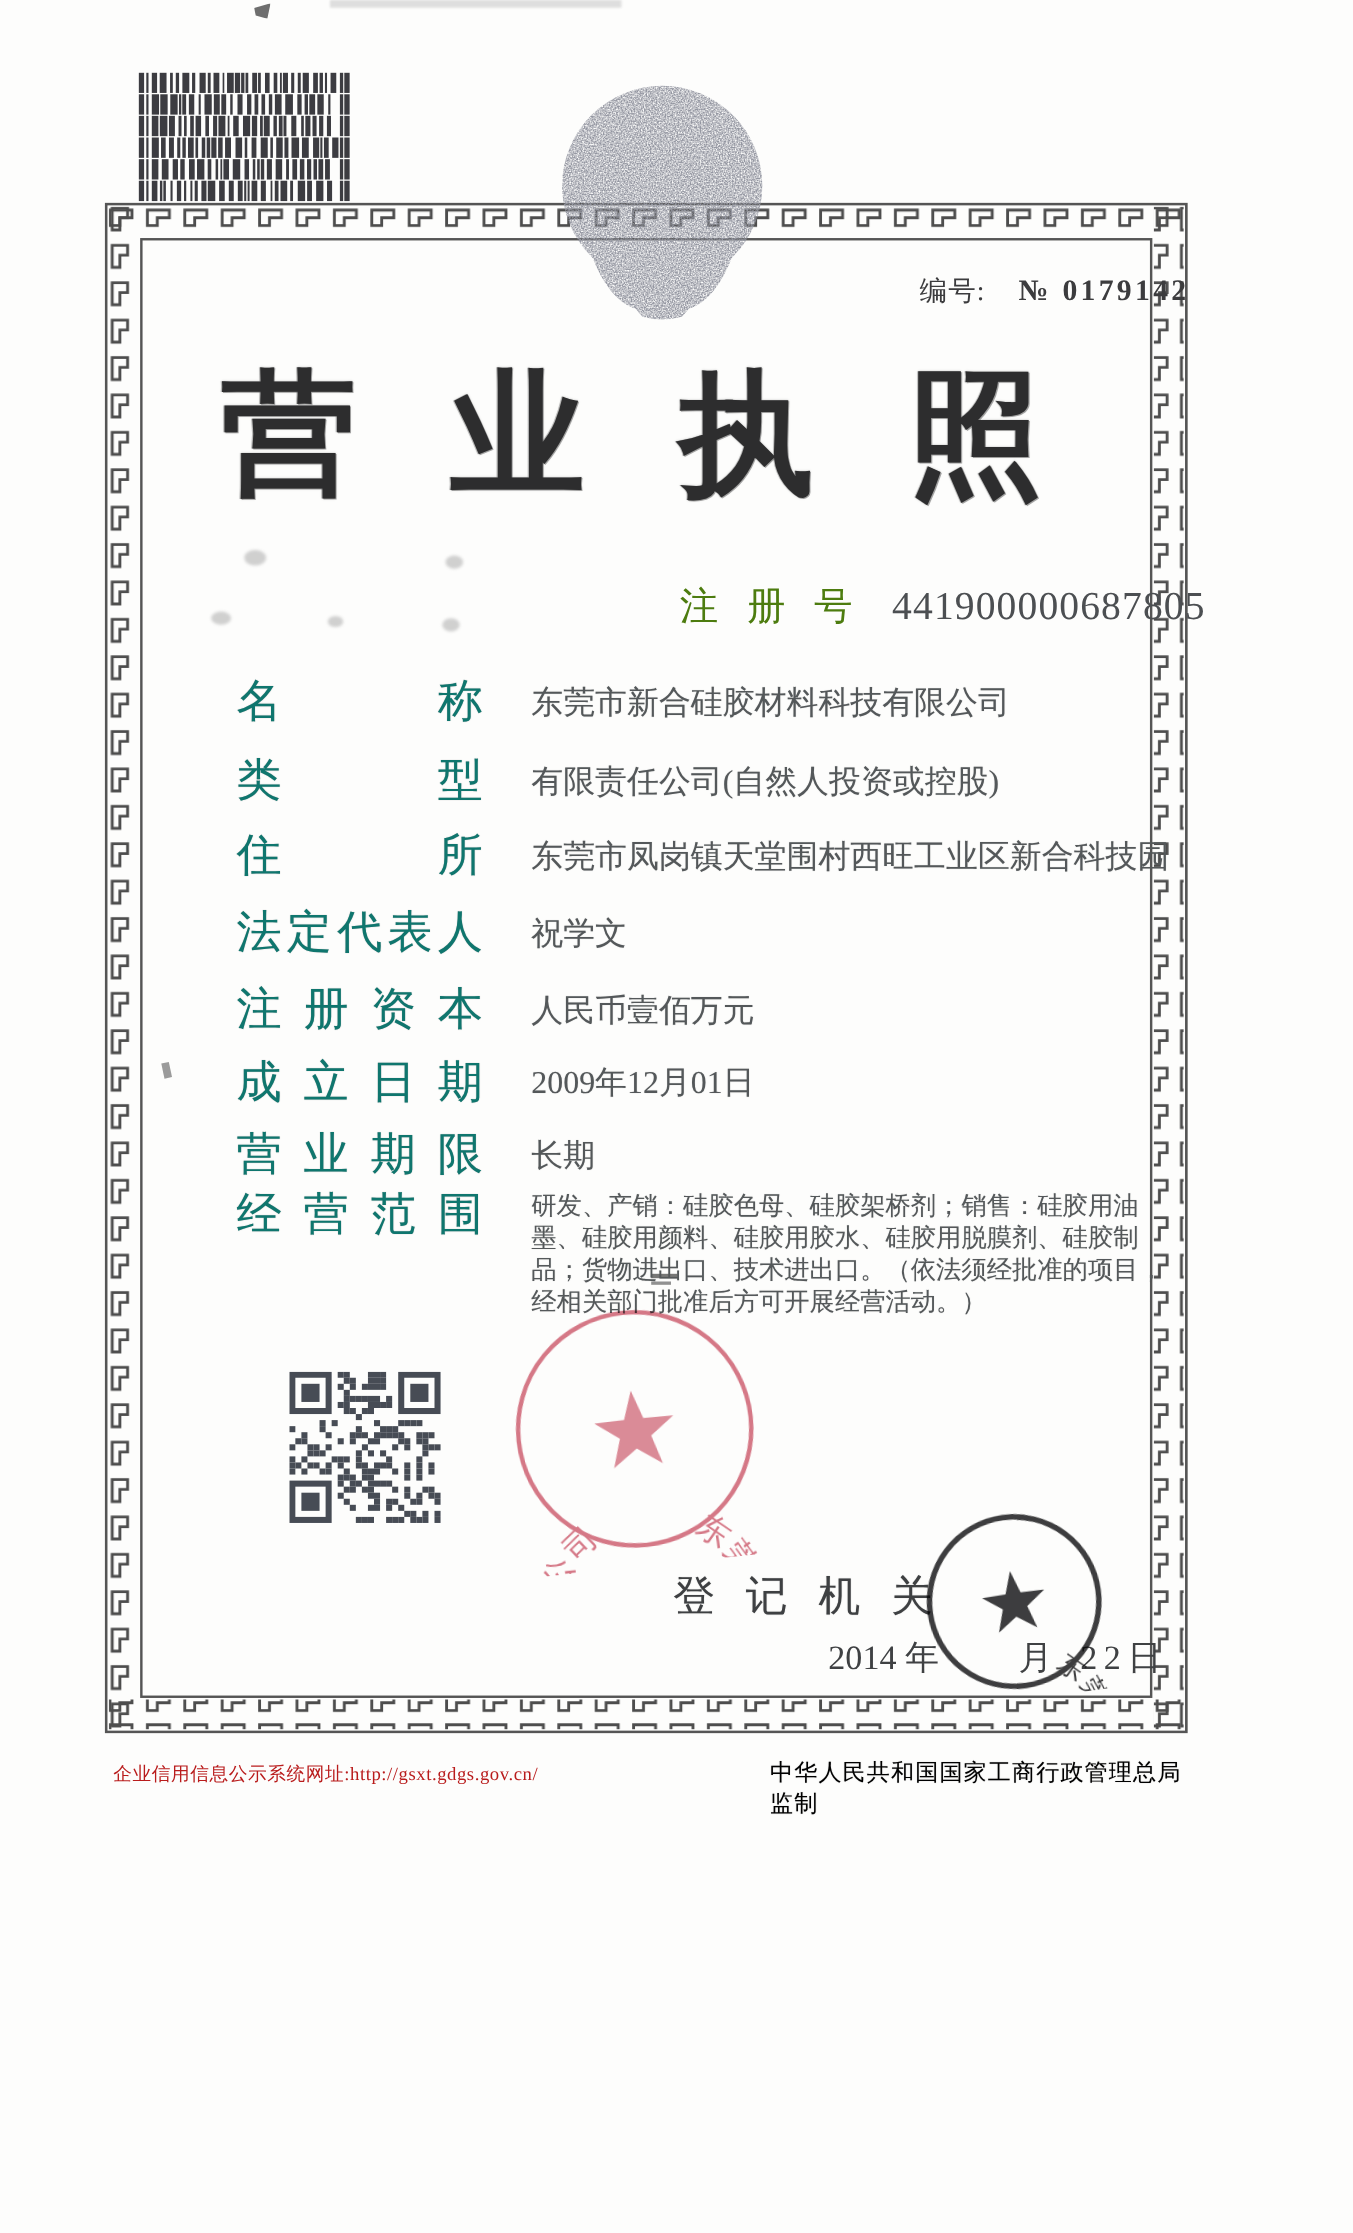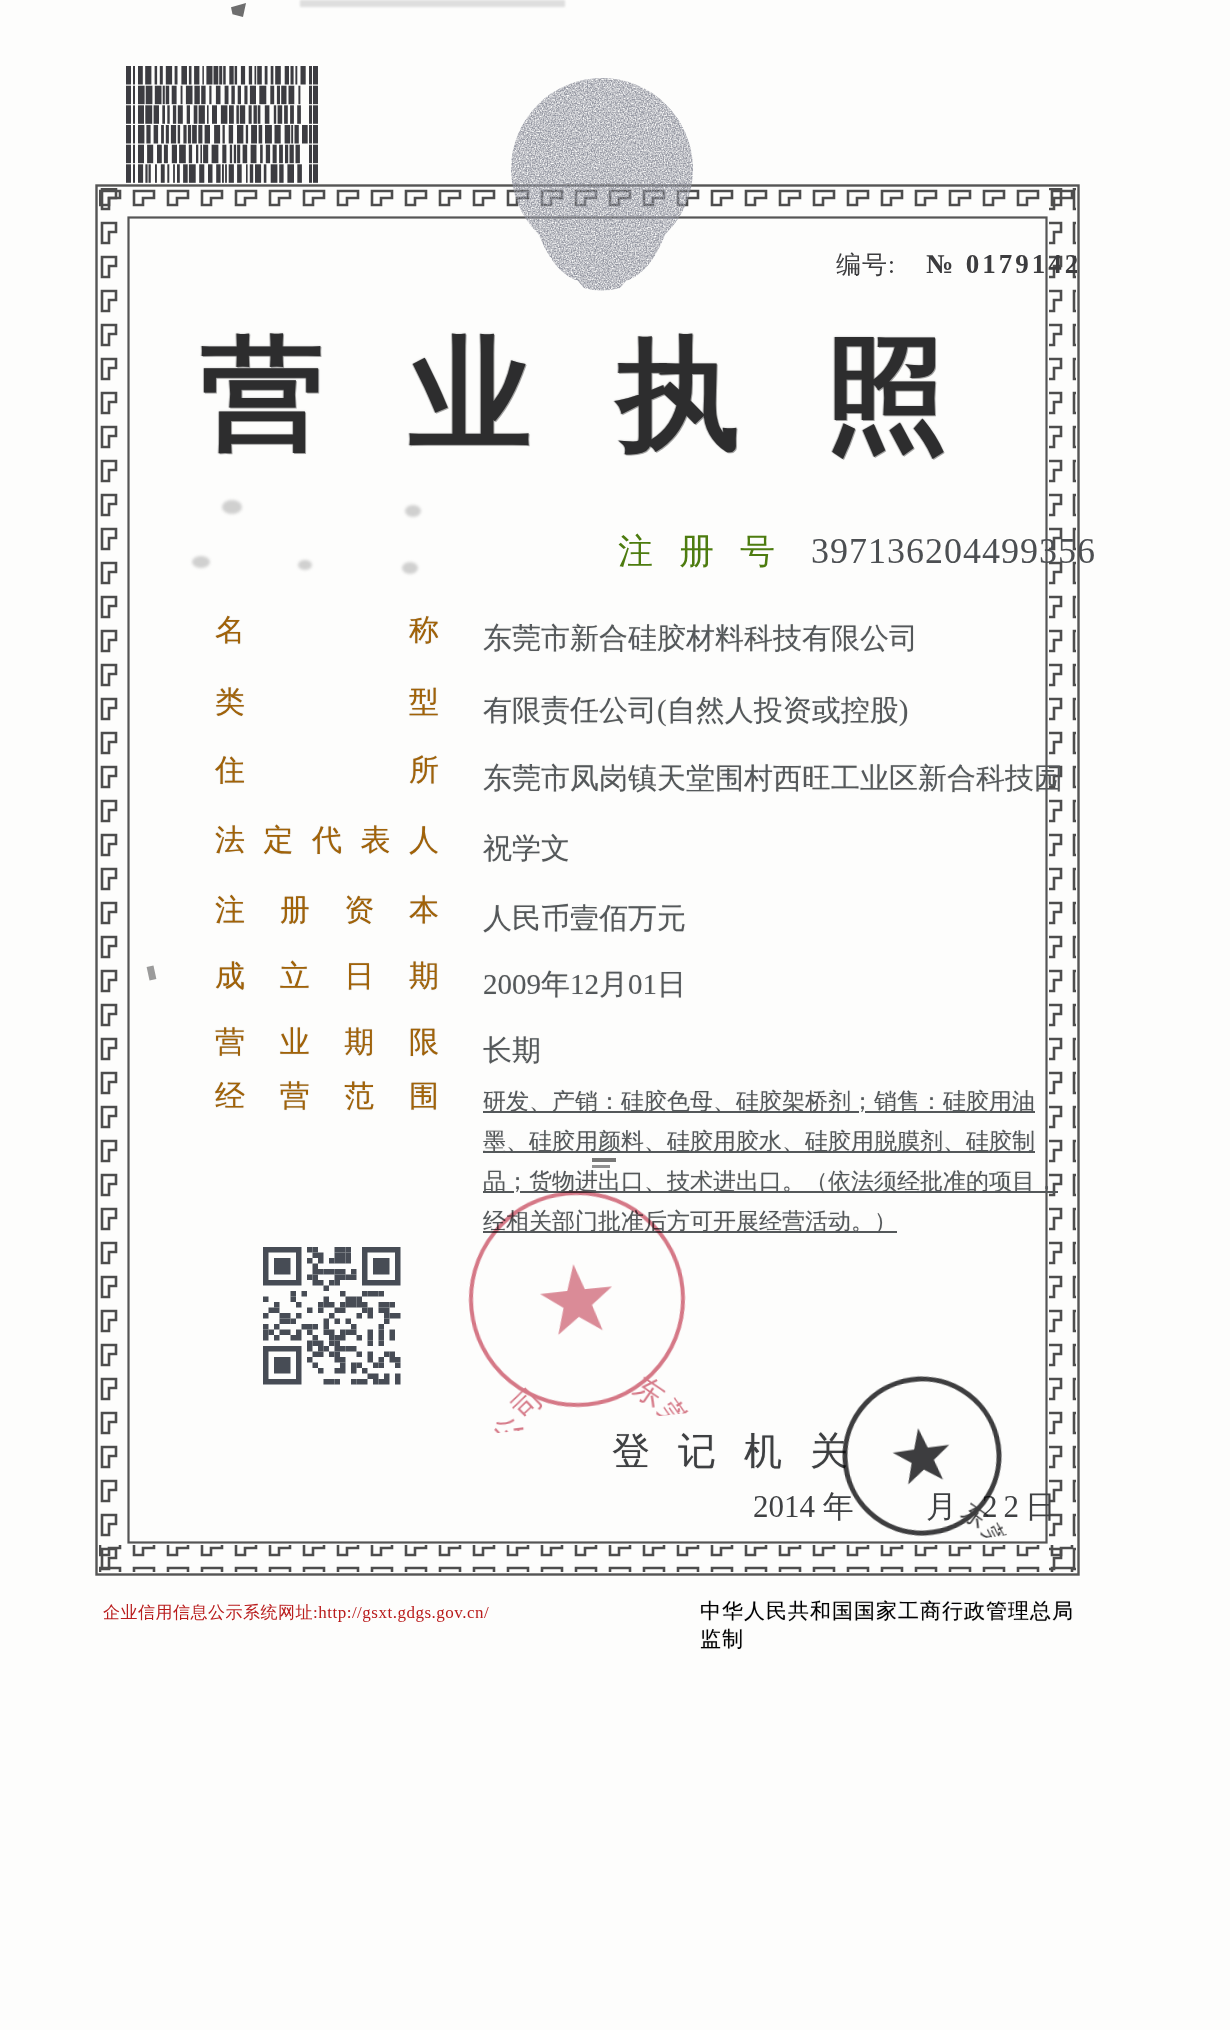--- a/index.html
+++ b/index.html
@@ -24,31 +24,31 @@
     text-shadow:1px 1px 0 rgba(70,70,70,.45), -1px 0 0 rgba(70,70,70,.3), 0 0 2px rgba(40,40,40,.35);
     z-index:4; white-space:nowrap;
   }
   
   .regno{position:absolute; left:618px; top:528px; z-index:4; white-space:nowrap;}
   .regno .lbl{font-size:35px; color:#4d7c0f; letter-spacing:26px;}
   .regno .val{font-size:36px; color:#4c4f52; letter-spacing:1px; margin-left:6px;}
   
   .f-row{position:absolute; left:215px; z-index:4;}
   .f-label{
-    display:inline-block; width:224px; font-size:30px; color:#a16207;
+    display:inline-block; width:224px; font-size:41px; color:#0f766e;
     text-align:justify; text-align-last:justify; vertical-align:top;
     text-shadow:0 0 1px rgba(60,60,60,.4);
     font-family:Liberation Serif, serif;
   }
   .f-value{
     display:inline-block; margin-left:40px; padding-top:9px; font-size:29px;
     color:#54585a; vertical-align:top; white-space:nowrap;
     text-shadow:0 0 1px rgba(80,80,80,.3);
   }
-  .scope .f-value{white-space:normal; width:580px; font-size:23px; line-height:40px; padding-top:6px;text-decoration:underline;}
+  .scope .f-value{white-space:normal; width:580px; font-size:23px; line-height:29px; padding-top:6px;}
   
   .registrar{position:absolute; left:612px; top:1426px; font-size:38px; color:#3e4042; letter-spacing:28px; z-index:4; white-space:nowrap; text-shadow:0 0 1px rgba(60,60,60,.4);}
   .dateline{position:absolute; top:1486px; left:0; width:1230px; font-size:31px; color:#3f4143; z-index:4;}
   .dateline span{position:absolute; white-space:nowrap;}
   .d-year{left:753px;} .d-month{left:926px;} .d-day{left:962px; letter-spacing:6px;margin-left:20px;}
   
   .footer-left{position:absolute; left:103px; top:1601px; font-size:17px; color:#b91c1c; letter-spacing:.5px; z-index:4; font-family:"Liberation Serif","DejaVu Sans Mono",serif;}
   .footer-right{position:absolute; left:700px; top:1597px; width:390px; font-size:21px; color:#000000; letter-spacing:1px; z-index:4; text-shadow:0 0 1px rgba(60,60,60,.4);}
   
   .company-seal{position:absolute; left:452px; top:1174px; z-index:5; opacity:.82; transform:rotate(-6deg); mix-blend-mode:multiply;}
@@ -281,21 +281,21 @@
   </svg>
 
   <div class="serial">
     <span>编号:</span><span class="no">№ 0179142</span>
   </div>
 
   <div class="title">营业执照</div>
 
   <div class="regno">
     <span class="lbl">注册号</span>
-    <span class="val">397136204499356</span>
+    <span class="val">441900000687805</span>
   </div>
 
   <div class="f-row" style="top:610px;">
     <span class="f-label">名称</span>
     <span class="f-value">东莞市新合硅胶材料科技有限公司</span>
   </div>
   <div class="f-row" style="top:682px;">
     <span class="f-label">类型</span>
     <span class="f-value">有限责任公司(自然人投资或控股)</span>
   </div>

